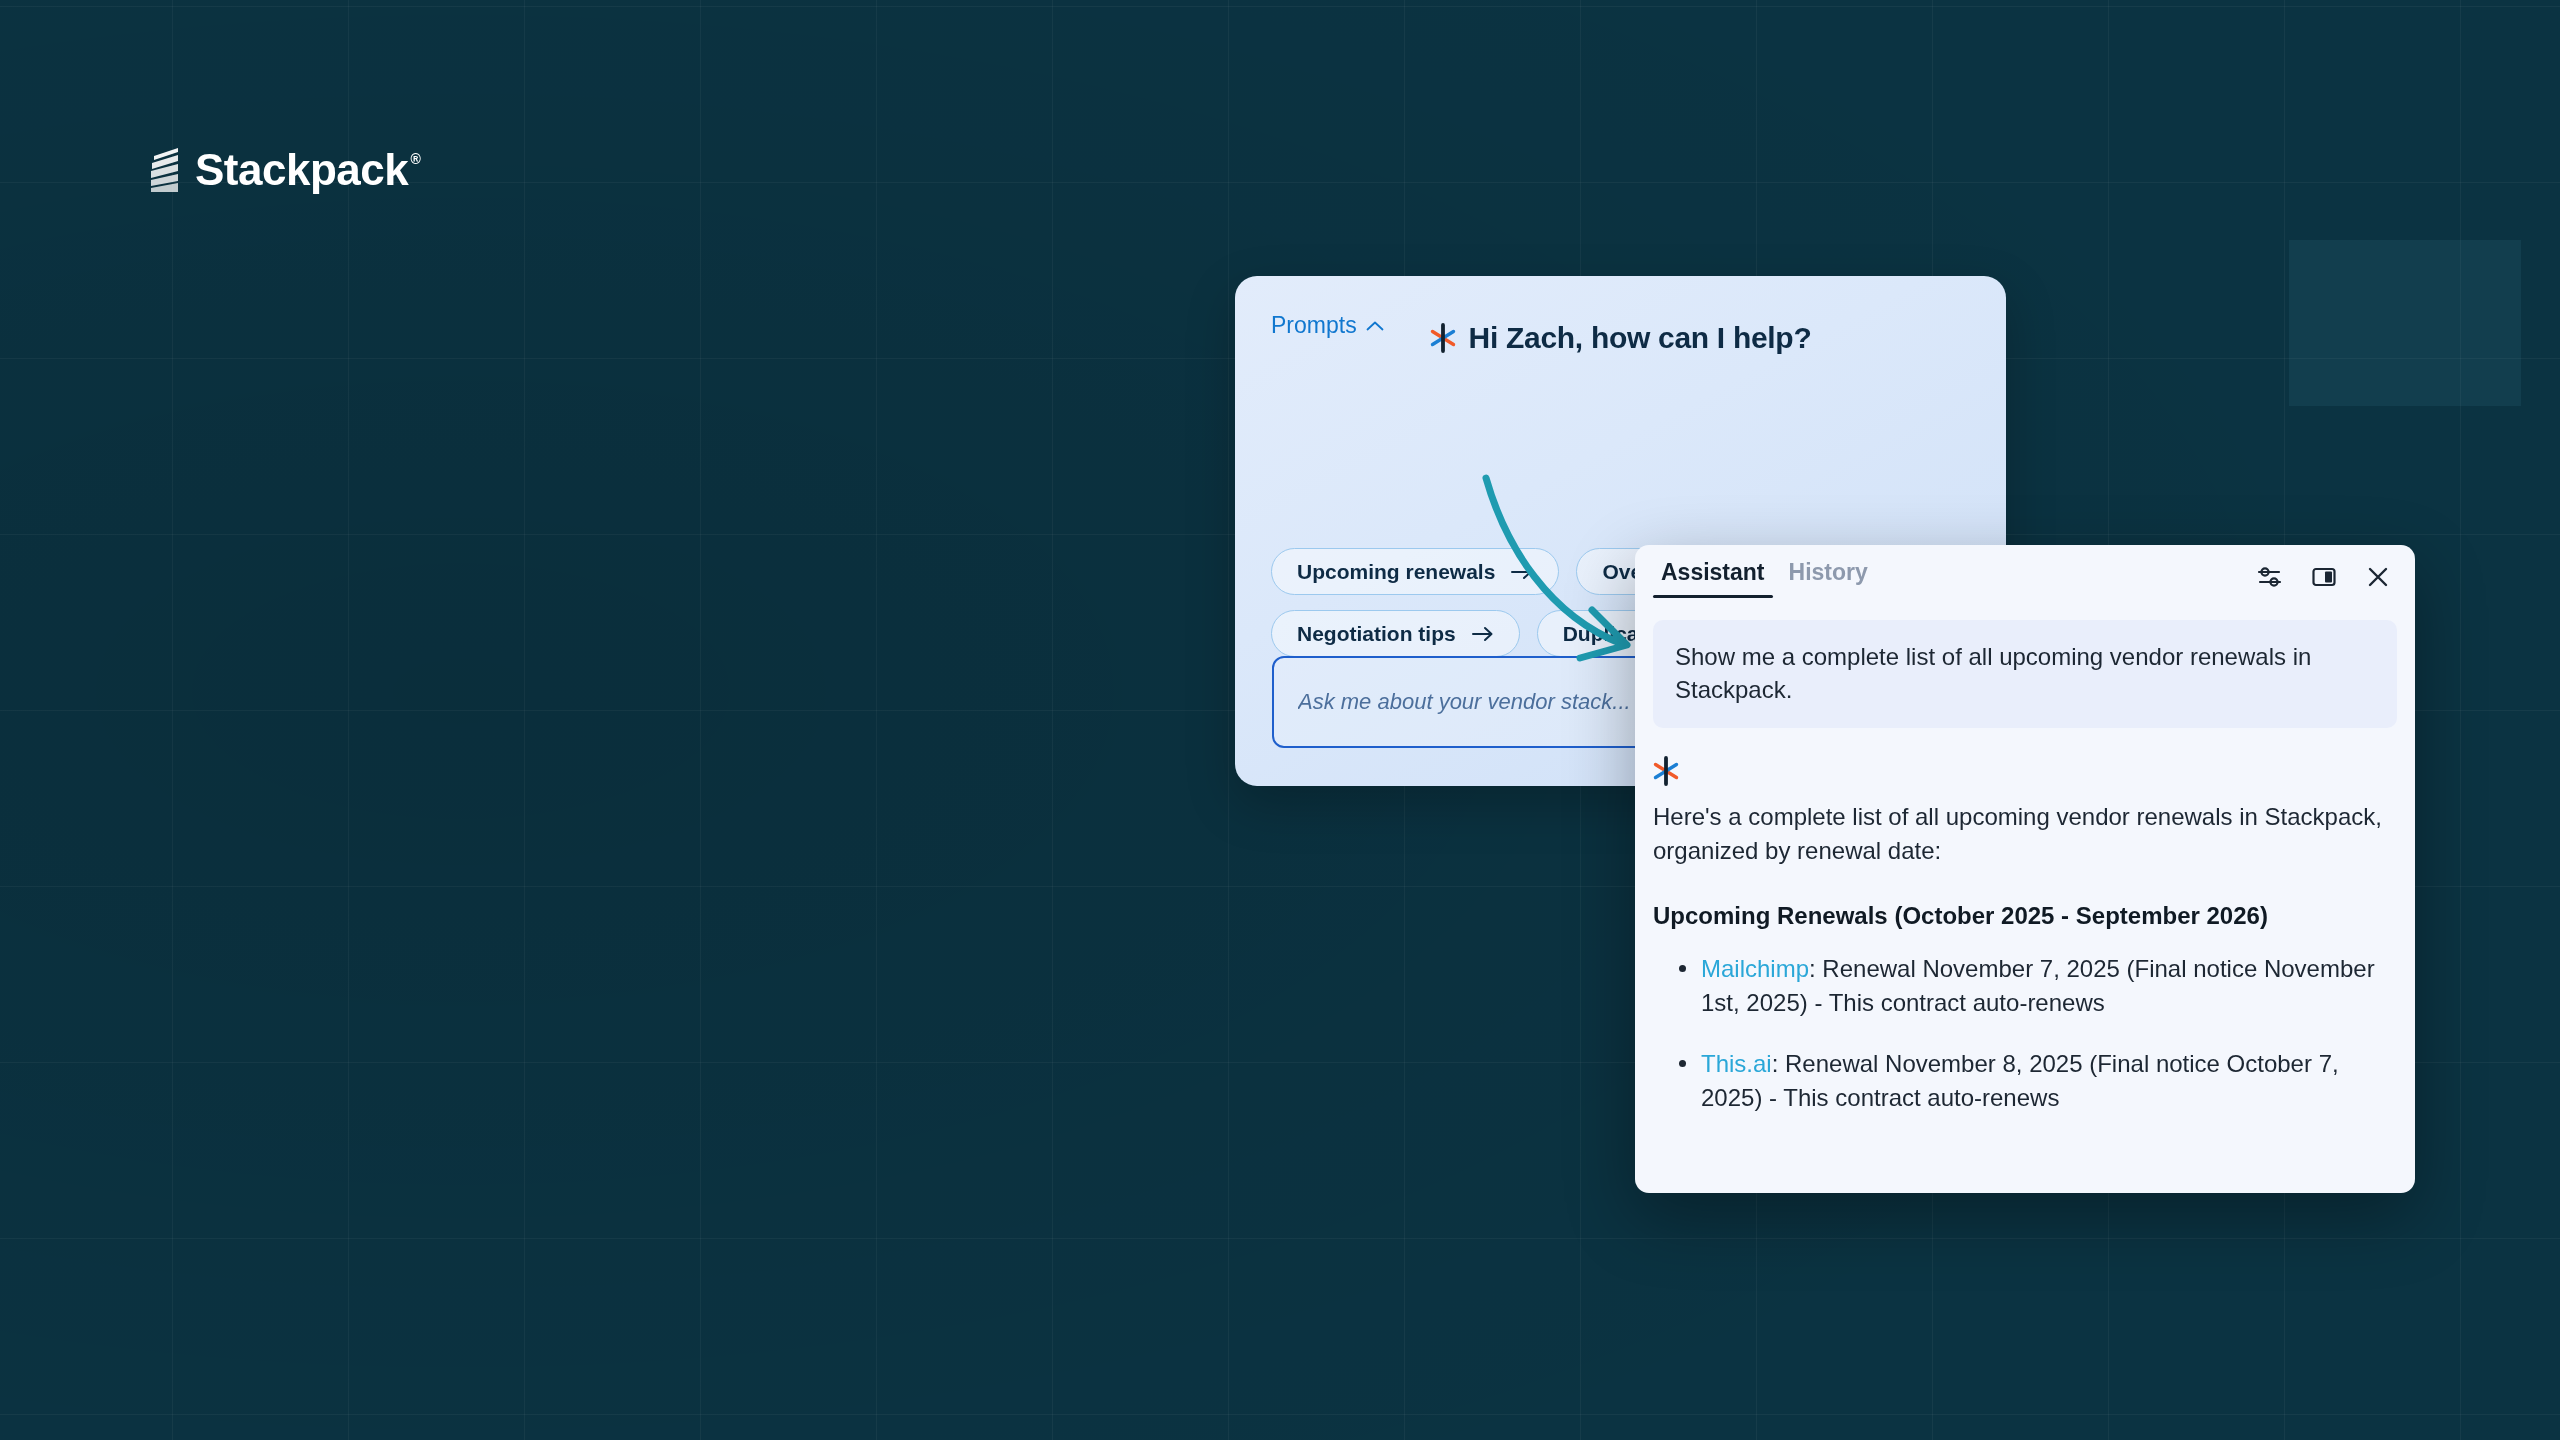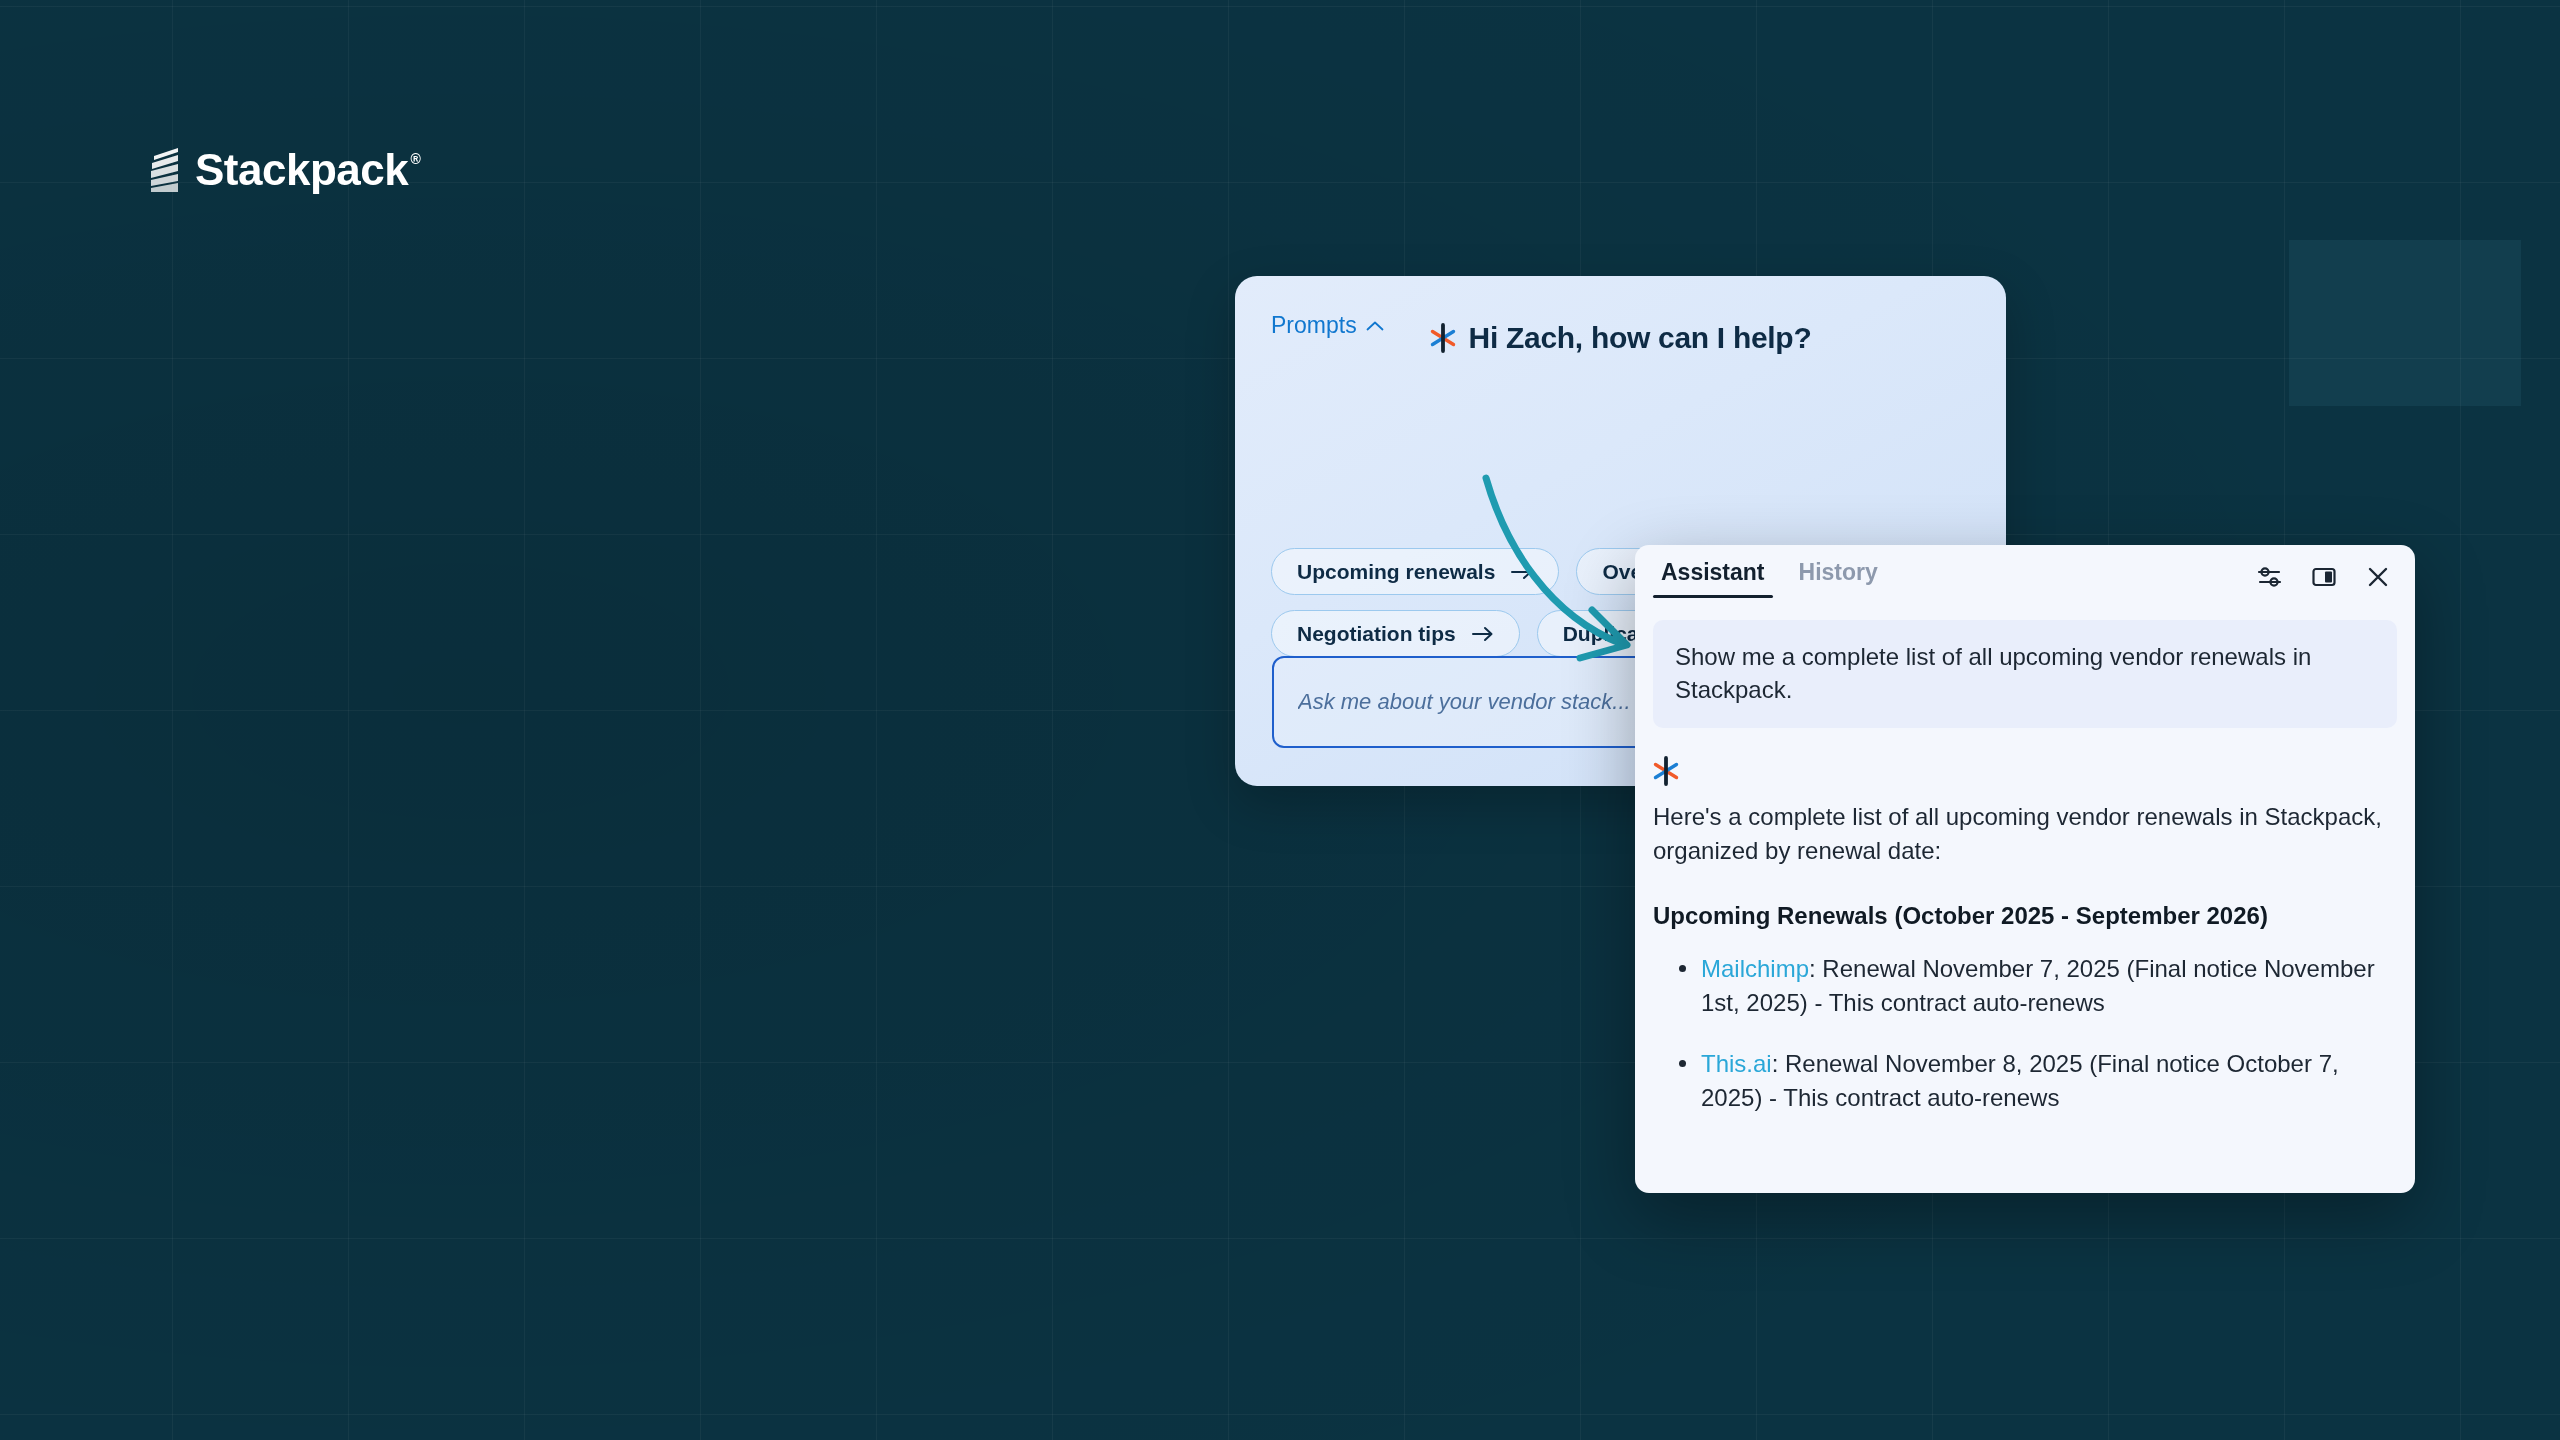--- a/index.html
+++ b/index.html
@@ -206,21 +206,21 @@
     overflow: hidden;
     z-index: 8;
   }
   .assistant-head {
     position: relative;
     height: 67px;
     display: flex;
     align-items: center;
     padding: 0 22px 0 14px;
   }
-  .tabs { display: flex; align-items: center; gap: 10px; }
+  .tabs { display: flex; align-items: center; }
   .tab {
     position: relative;
     padding: 6px 12px 18px;
     font-size: 23px;
     font-weight: 700;
     color: #8d99ad;
     cursor: pointer;
     background: none;
     border: none;
     font-family: "Liberation Sans", sans-serif;

